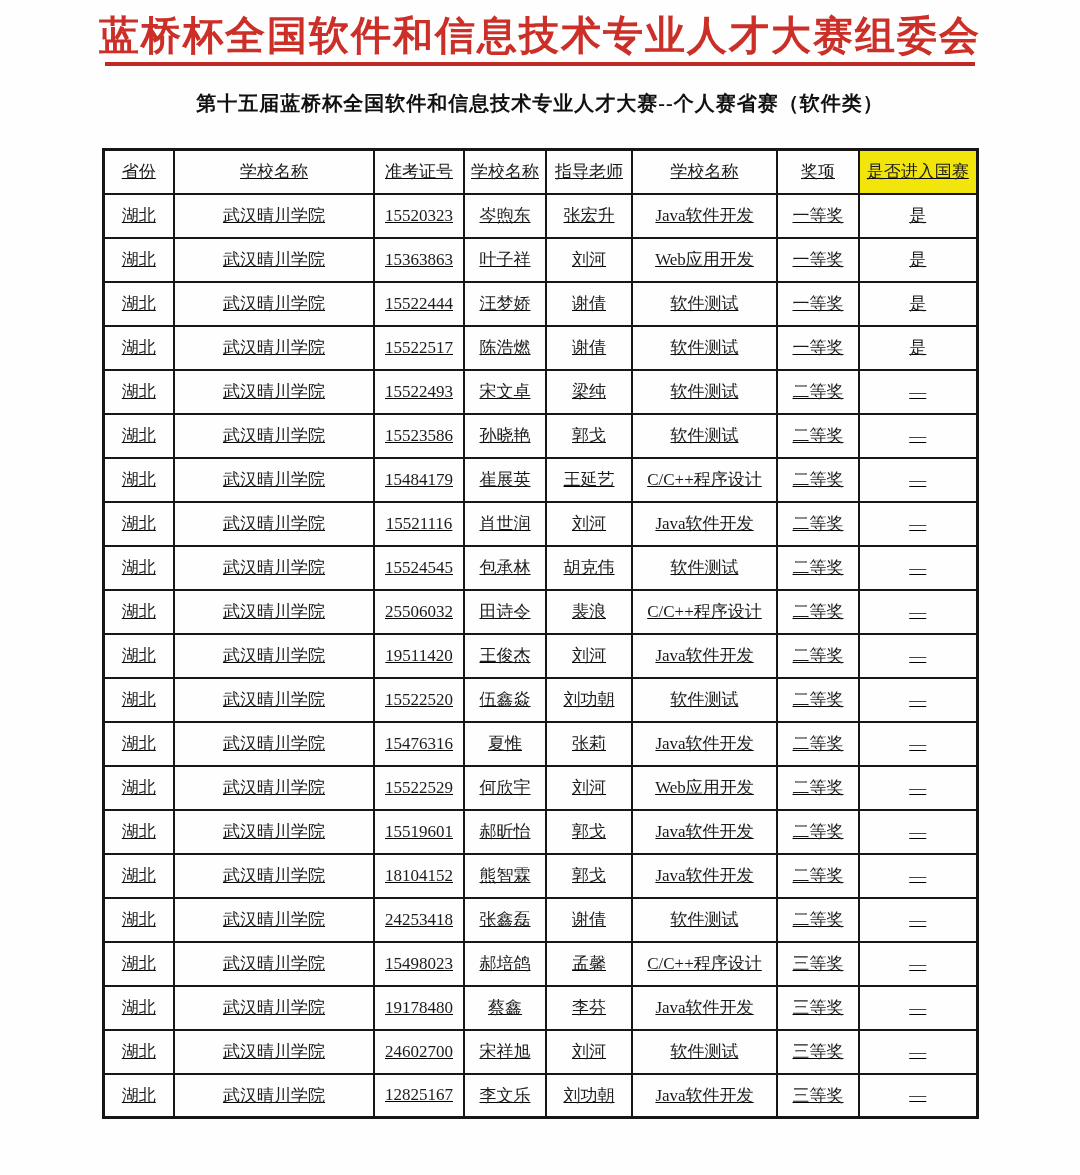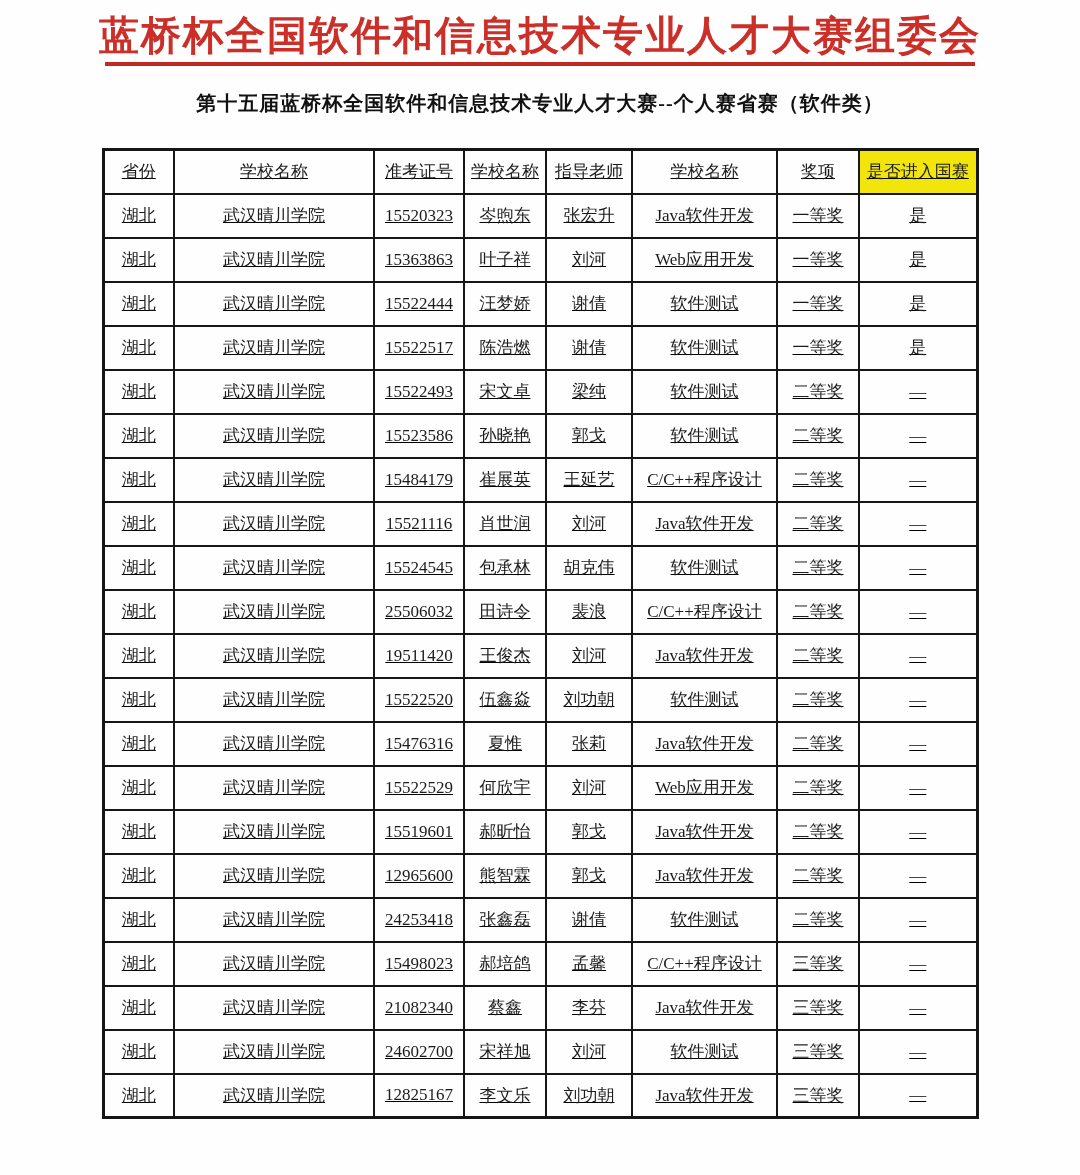--- a/index.html
+++ b/index.html
@@ -251,21 +251,21 @@
           <td>15519601</td>
           <td>郝昕怡</td>
           <td>郭戈</td>
           <td>Java软件开发</td>
           <td>二等奖</td>
           <td>—</td>
         </tr>
         <tr>
           <td>湖北</td>
           <td>武汉晴川学院</td>
-          <td>12965600</td>
+          <td>18104152</td>
           <td>熊智霖</td>
           <td>郭戈</td>
           <td>Java软件开发</td>
           <td>二等奖</td>
           <td>—</td>
         </tr>
         <tr>
           <td>湖北</td>
           <td>武汉晴川学院</td>
           <td>24253418</td>
@@ -281,21 +281,21 @@
           <td>15498023</td>
           <td>郝培鸽</td>
           <td>孟馨</td>
           <td>C/C++程序设计</td>
           <td>三等奖</td>
           <td>—</td>
         </tr>
         <tr>
           <td>湖北</td>
           <td>武汉晴川学院</td>
-          <td>21082340</td>
+          <td>19178480</td>
           <td>蔡鑫</td>
           <td>李芬</td>
           <td>Java软件开发</td>
           <td>三等奖</td>
           <td>—</td>
         </tr>
         <tr>
           <td>湖北</td>
           <td>武汉晴川学院</td>
           <td>24602700</td>

